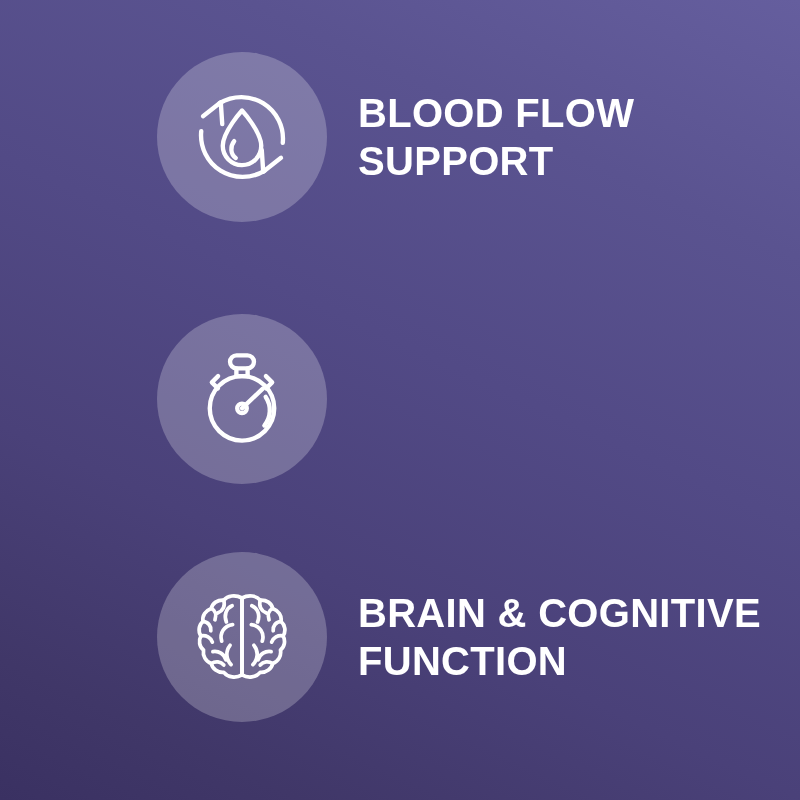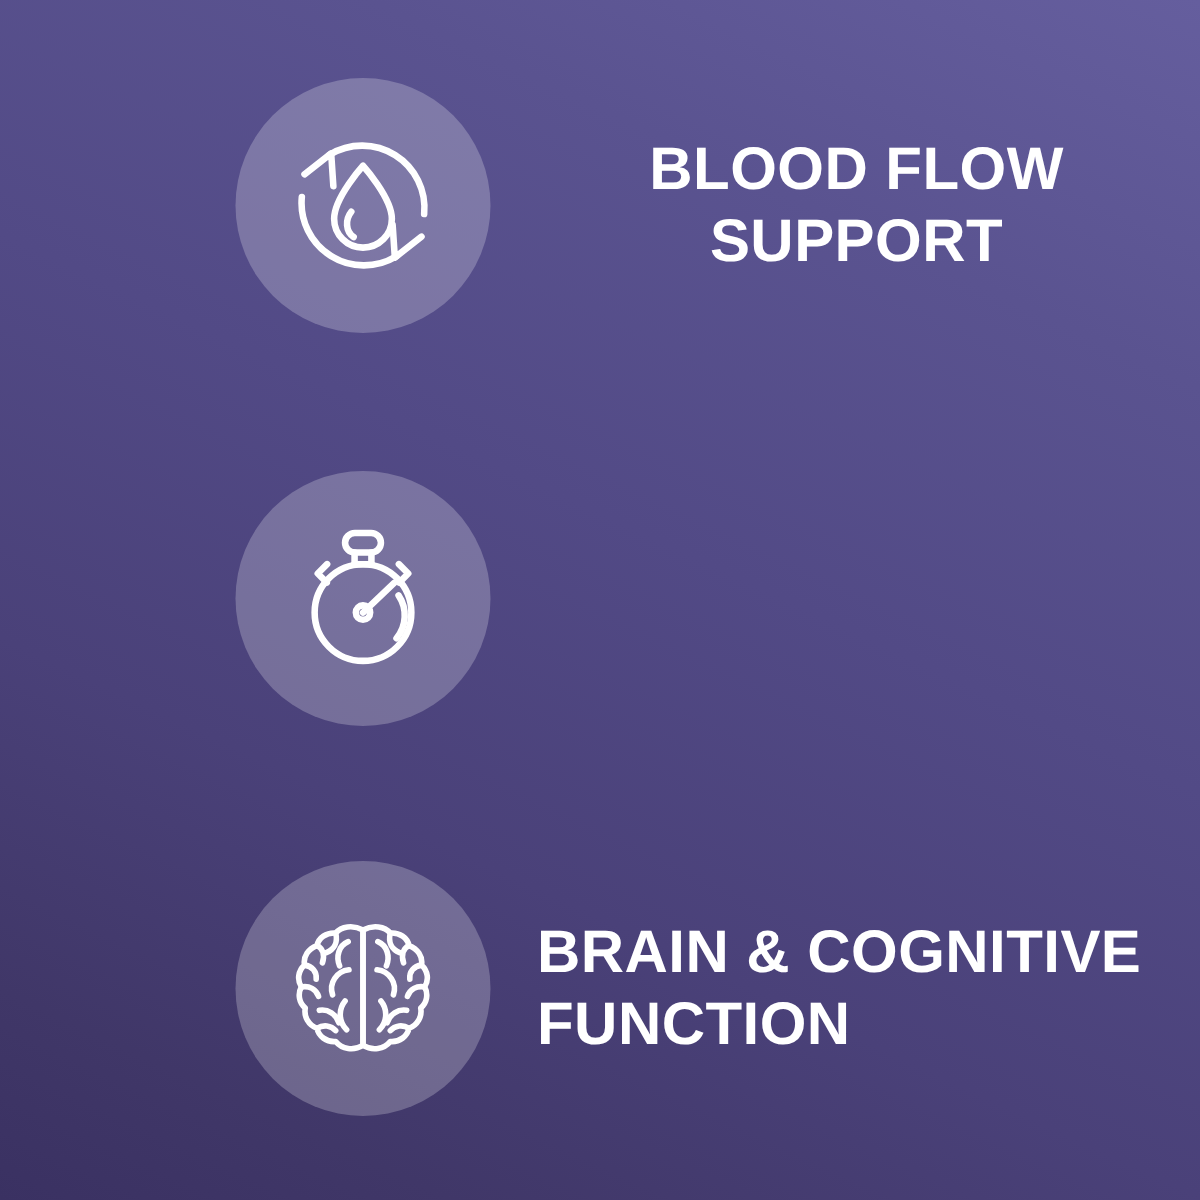--- a/index.html
+++ b/index.html
@@ -34,23 +34,23 @@
   .feature-row {
     position: absolute;
     left: 0;
     width: 800px;
     height: 170px;
     display: flex;
     flex-direction: row;
     align-items: center;
   }
 
-  #row-1 { top: 52px; text-align: center; }
+  #row-1 { top: 52px; }
   #row-2 { top: 314px; }
-  #row-3 { top: 574px; }
+  #row-3 { top: 552px; }
 
   .icon-badge {
     position: relative;
     flex: 0 0 auto;
     margin-left: 157px;
     width: 170px;
     height: 170px;
     border-radius: 50%;
     background: rgba(255, 255, 255, 0.235);
     display: flex;

